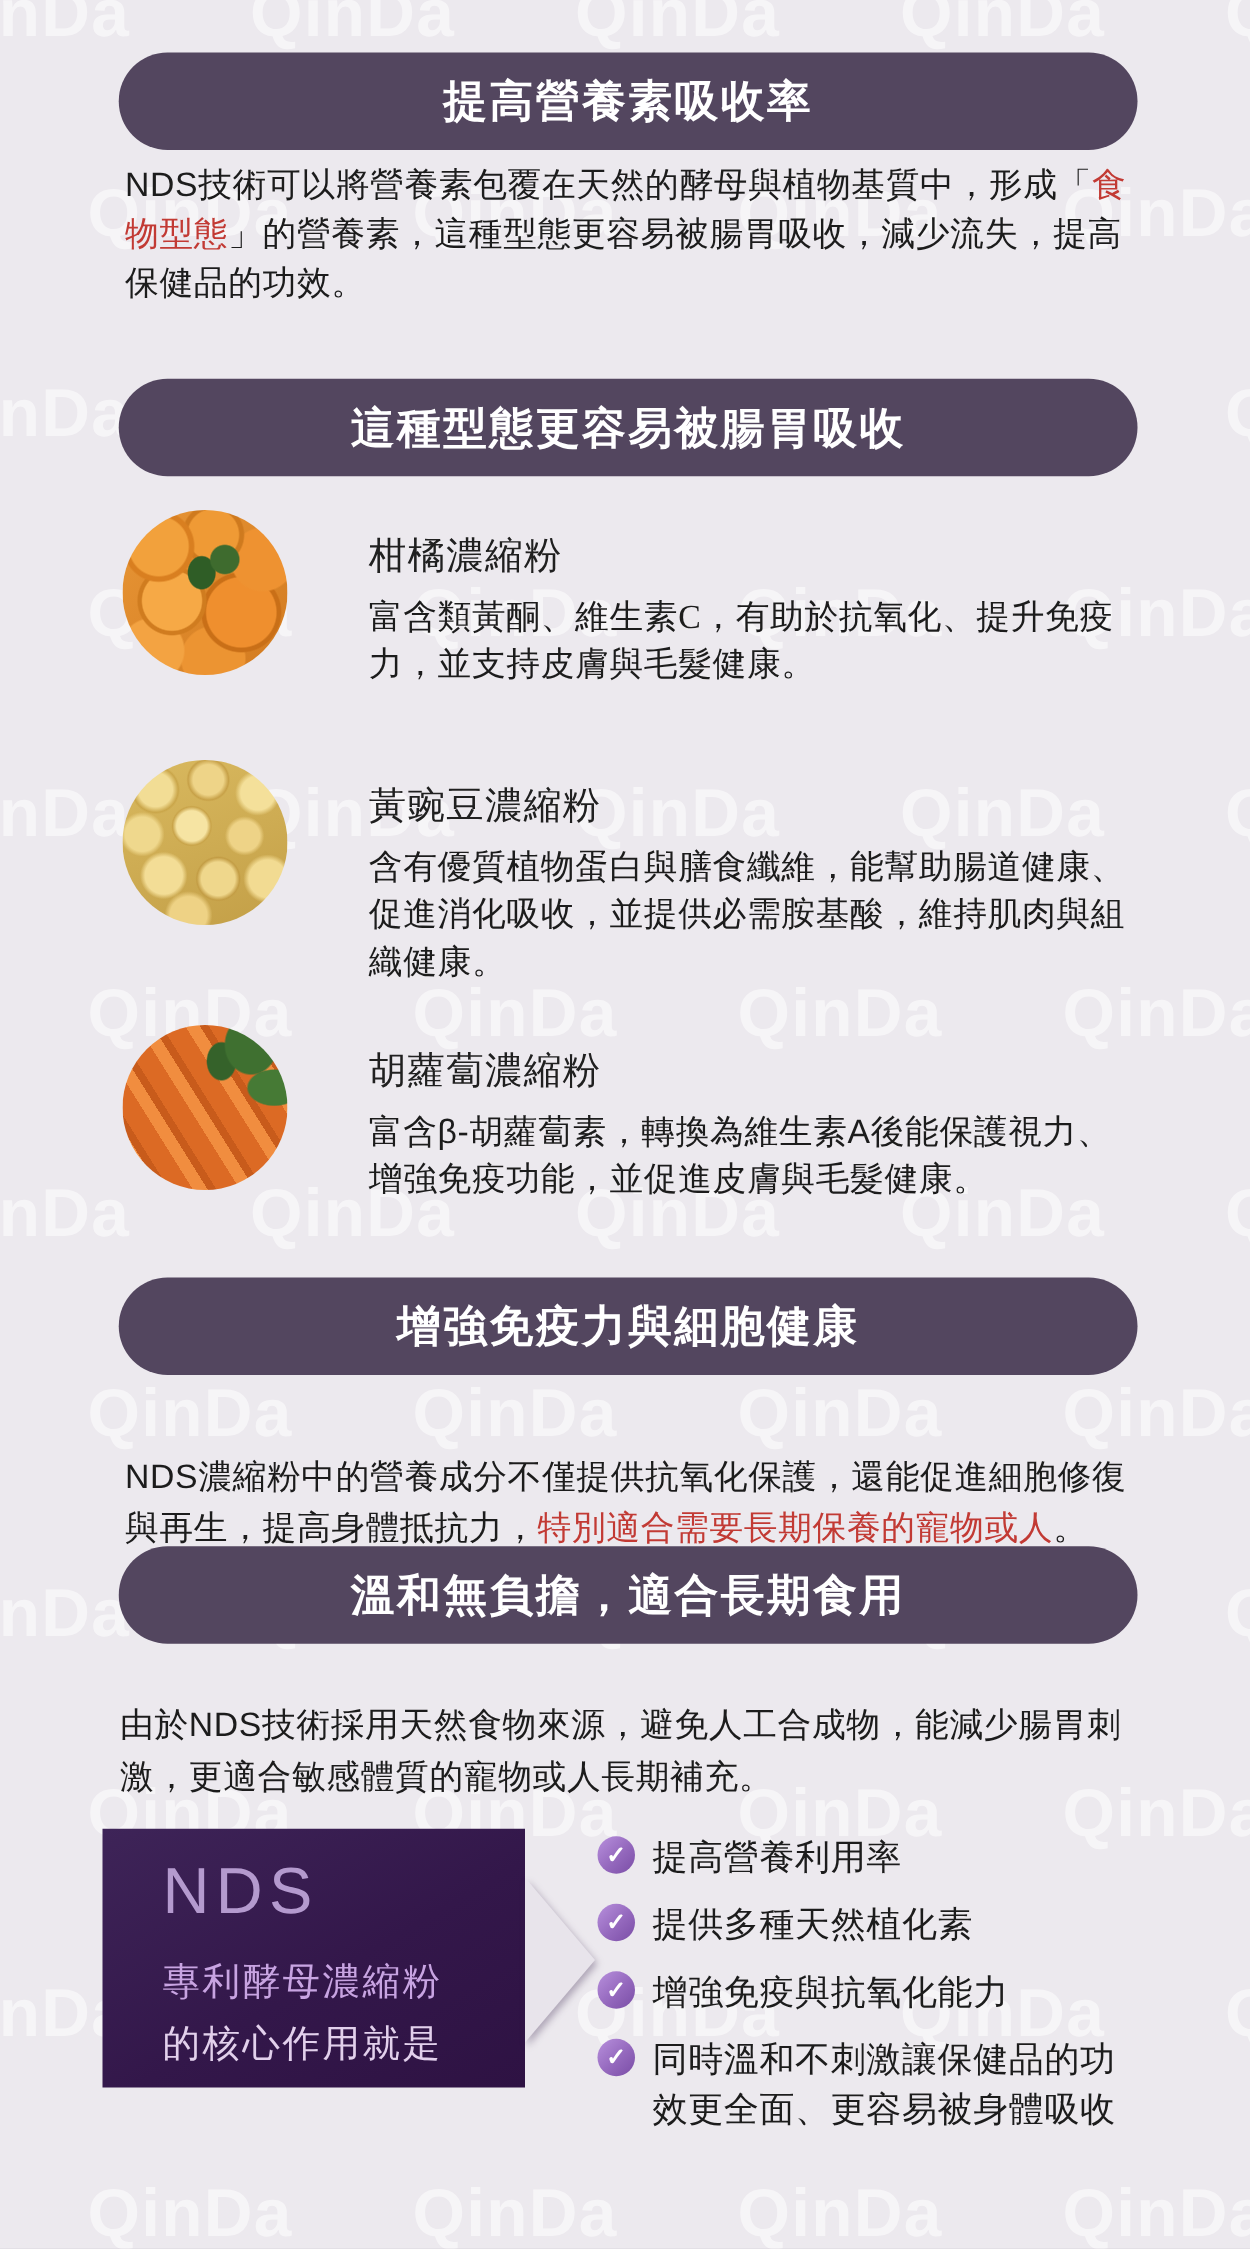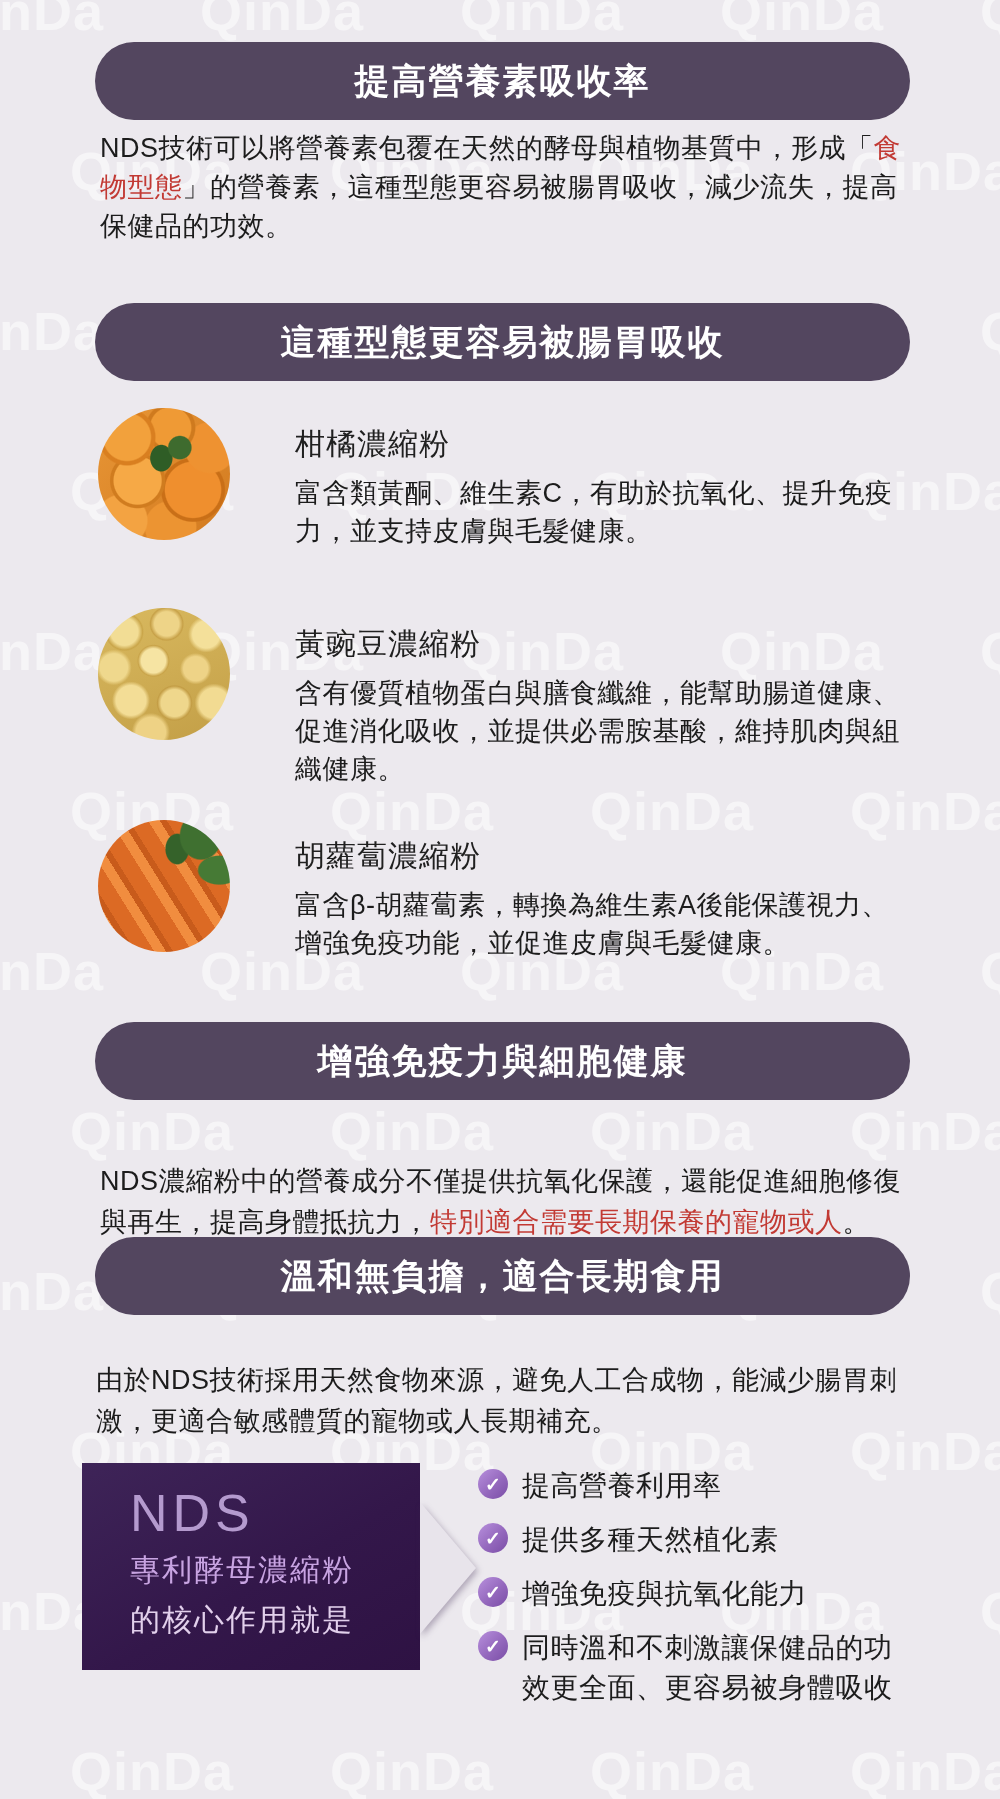--- a/index.html
+++ b/index.html
@@ -72,21 +72,21 @@
   .ptext{position:absolute; left:295px; width:618px;}
   .ptitle{font-size:30px; color:#202020; letter-spacing:1px;}
   .pdesc{margin-top:9px; font-size:27px; line-height:38px; color:#1c1c1c; letter-spacing:0.5px;}
 
   .nds-box{
     position:absolute; left:82px; top:1463px; width:338px; height:207px;
     background:linear-gradient(150deg,#3e2458 0%, #33174a 55%, #2e1243 100%);
     box-sizing:border-box; padding:26px 0 0 48px;
   }
   .nds-title{font-size:52px; font-weight:normal; color:#b49ace; letter-spacing:5px; line-height:48px;}
-  .nds-line2{font-size:30px; color:#c8a4e2; letter-spacing:2px; margin-top:13px;}
+  .nds-line2{font-size:30px; color:#c8a4e2; letter-spacing:2px; margin-top:28px;}
   .nds-line3{font-size:30px; color:#e2d0ec; letter-spacing:2px; margin-top:9px;}
 
   .nds-arrow{
     position:absolute; left:420px; top:1502px; width:0; height:0;
     border-top:66px solid transparent; border-bottom:66px solid transparent;
     border-left:56px solid #e8e4eb;
     filter:drop-shadow(2px 3px 3px rgba(60,40,80,0.35));
   }
 
   .benefits{
@@ -168,21 +168,21 @@
     <div class="banner" style="top:42px;">
       <span>提高營養素吸收率</span>
     </div>
     <p class="para" style="top:129px; margin:0;"><span>NDS技術可以將營養素包覆在天然的酵母與植物基質中，形成「</span><span class="red">食物型態</span><span>」的營養素，這種型態更容易被腸胃吸收，減少流失，提高保健品的功效。</span></p>
 
     <div class="banner" style="top:303px;">
       <span>這種型態更容易被腸胃吸收</span>
     </div>
 
     <div class="pcircle img-oranges" style="top:408px;"></div>
-    <div class="ptext" style="top:424px;">
+    <div class="ptext" style="top:424px;font-family:Liberation Serif, serif;">
       <div class="ptitle">柑橘濃縮粉</div>
       <div class="pdesc">富含類黃酮、維生素C，有助於抗氧化、提升免疫力，並支持皮膚與毛髮健康。</div>
     </div>
 
     <div class="pcircle img-peas" style="top:608px;"></div>
     <div class="ptext" style="top:624px;">
       <div class="ptitle">黃豌豆濃縮粉</div>
       <div class="pdesc">含有優質植物蛋白與膳食纖維，能幫助腸道健康、促進消化吸收，並提供必需胺基酸，維持肌肉與組織健康。</div>
     </div>
 

